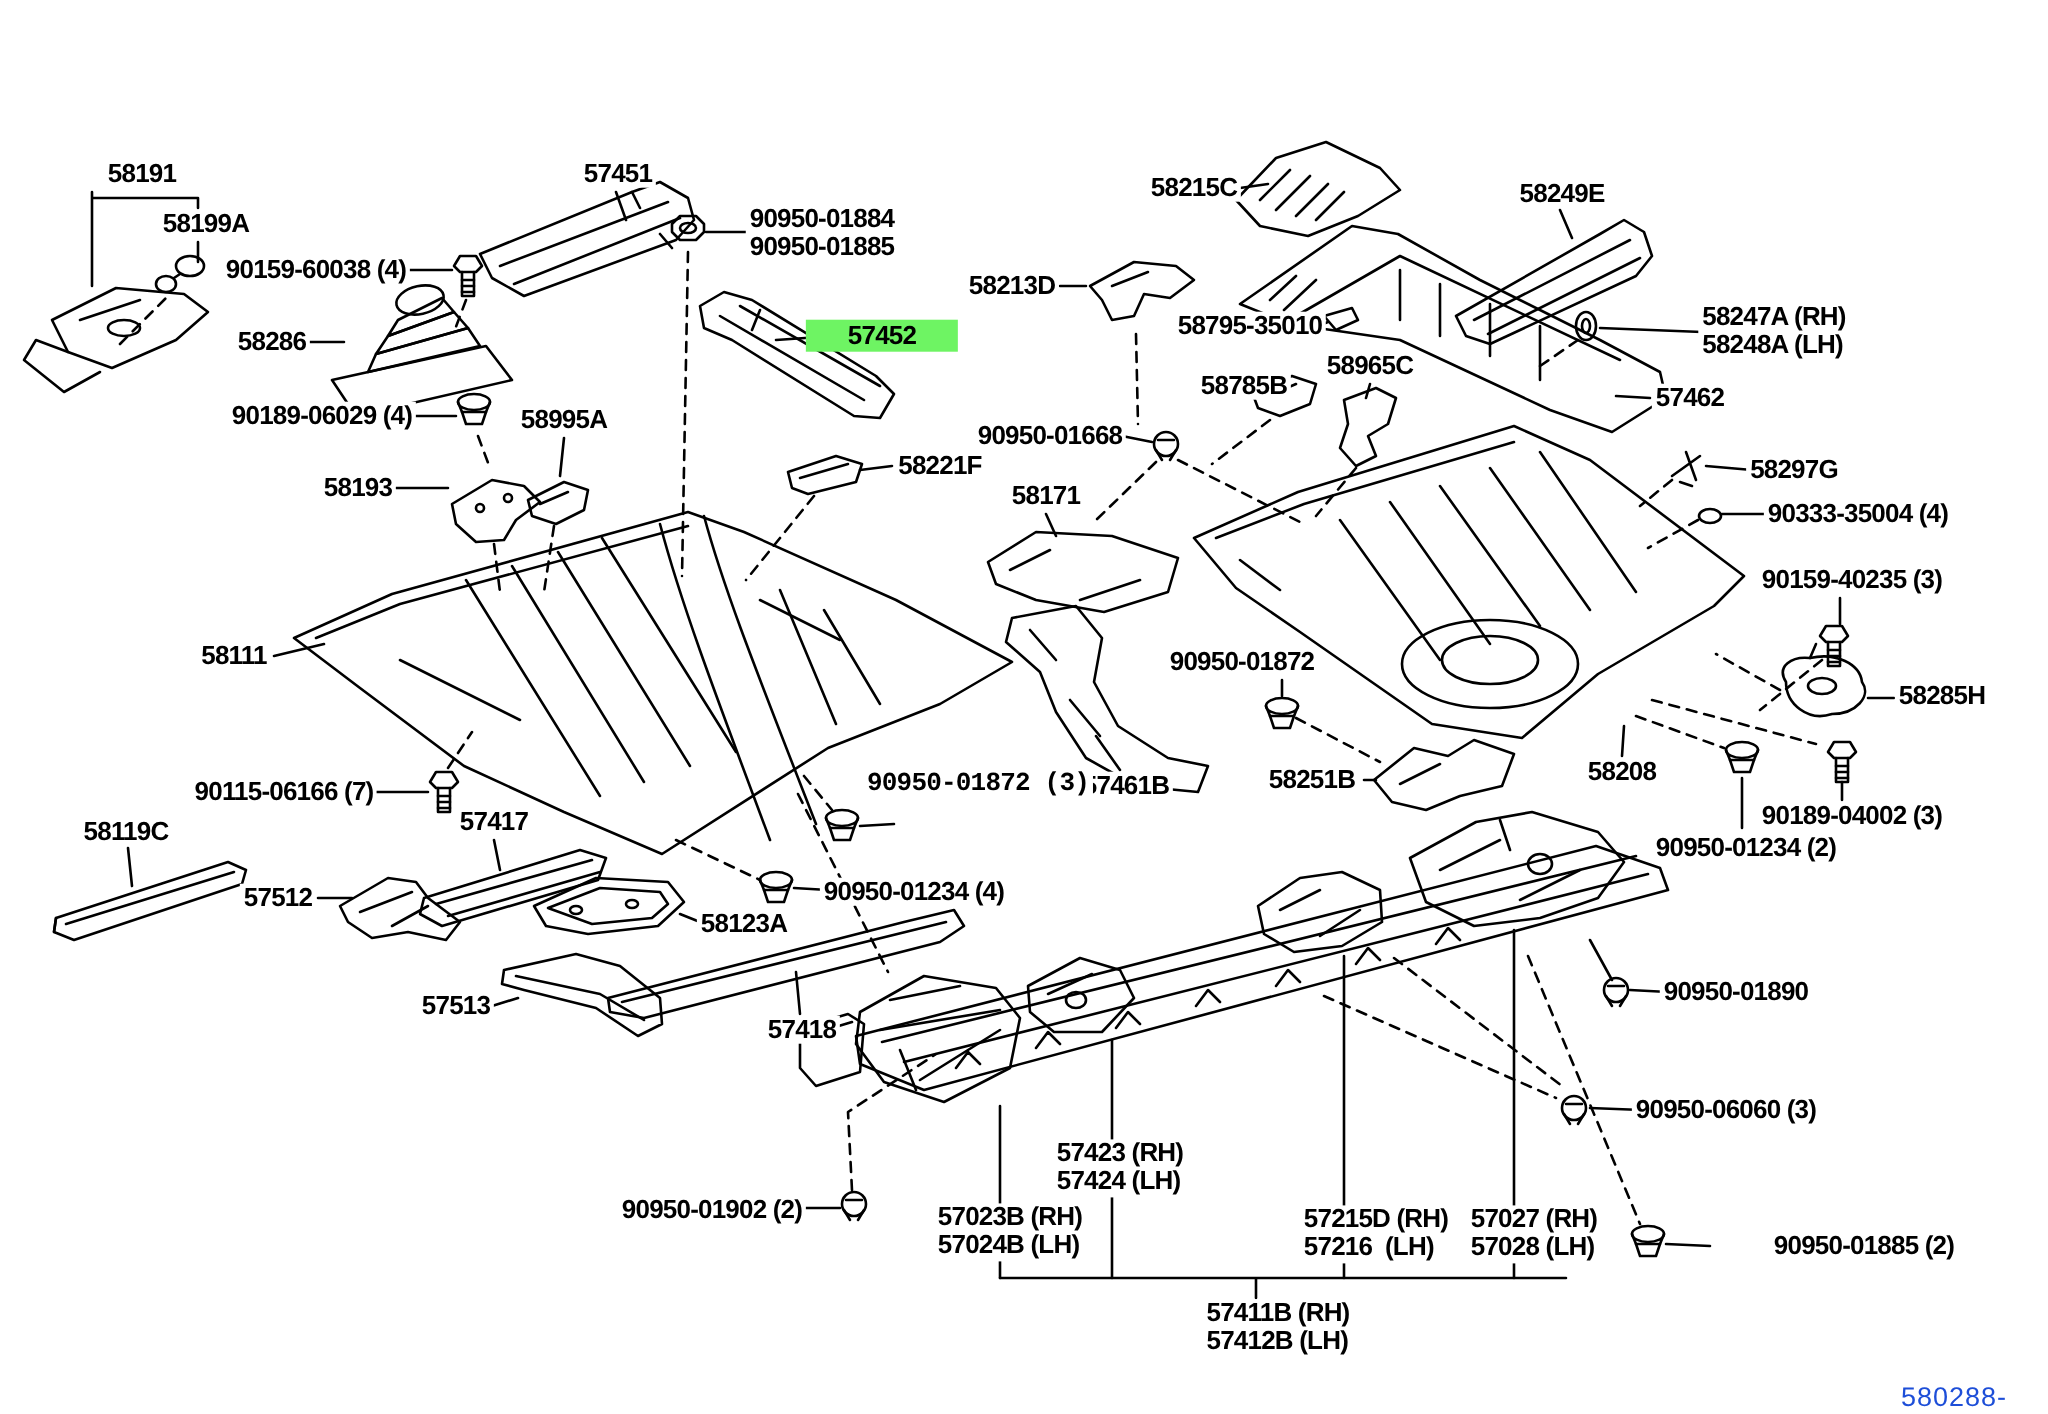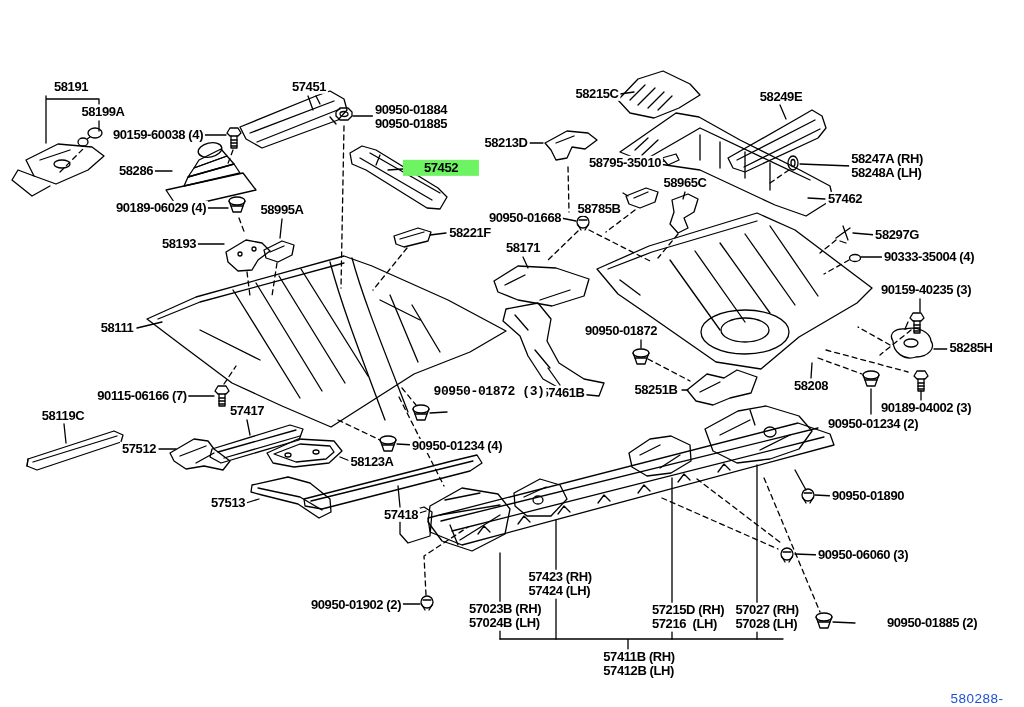--- a/index.html
+++ b/index.html
@@ -264,21 +264,21 @@
       <div class="label" style="left: 179px; top: 244px;"><div>58193</div></div>
       <div class="label" style="left: 309px; top: 87px;"><div>57451</div></div>
       <div class="label" style="left: 411px; top: 117px;"><div>90950-01884</div><div>90950-01885</div></div>
       <div class="label highlight" style="left: 441px; top: 168px; background: rgb(110, 244, 99);"><div>57452</div></div>
       <div class="label" style="left: 470px; top: 233px;"><div>58221F</div></div>
       <div class="label" style="left: 525px; top: 218px;"><div>90950-01668</div></div>
       <div class="label" style="left: 523px; top: 248px;"><div>58171</div></div>
       <div class="label" style="left: 506px; top: 143px;"><div>58213D</div></div>
       <div class="label" style="left: 597px; top: 94px;"><div>58215C</div></div>
       <div class="label" style="left: 625px; top: 163px;"><div>58795-35010</div></div>
-      <div class="label" style="left: 599px; top: 193px; margin-top: 16px;"><div>58785B</div></div>
+      <div class="label" style="left: 622px; top: 193px;"><div>58785B</div></div>
       <div class="label" style="left: 685px; top: 183px;"><div>58965C</div></div>
       <div class="label" style="left: 781px; top: 97px;"><div>58249E</div></div>
       <div class="label" style="left: 887px; top: 166px;"><div>58247A (RH)</div><div>58248A (LH)</div></div>
       <div class="label" style="left: 845px; top: 199px;"><div>57462</div></div>
       <div class="label" style="left: 897px; top: 235px;"><div>58297G</div></div>
       <div class="label" style="left: 929px; top: 257px;"><div>90333-35004 (4)</div></div>
       <div class="label" style="left: 926px; top: 290px;"><div>90159-40235 (3)</div></div>
       <div class="label" style="left: 971px; top: 348px;"><div>58285H</div></div>
       <div class="label" style="left: 926px; top: 408px;"><div>90189-04002 (3)</div></div>
       <div class="label" style="left: 873px; top: 424px;"><div>90950-01234 (2)</div></div>

